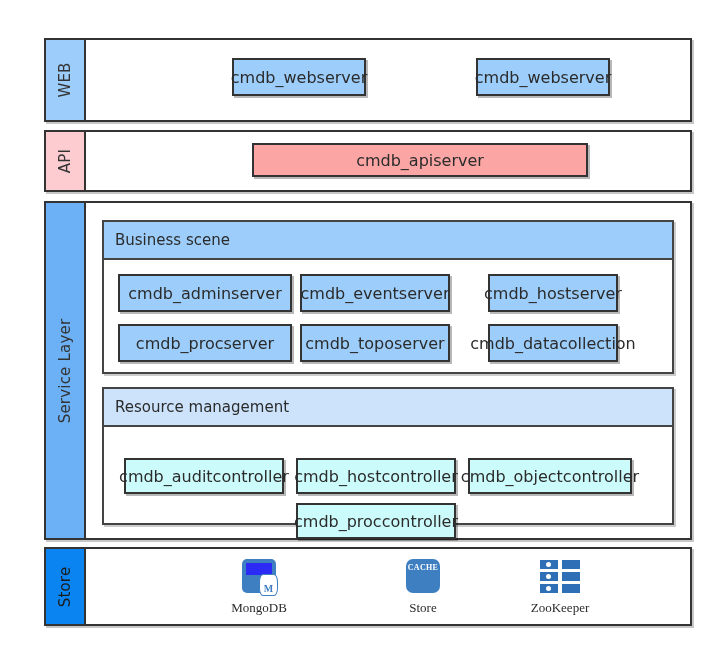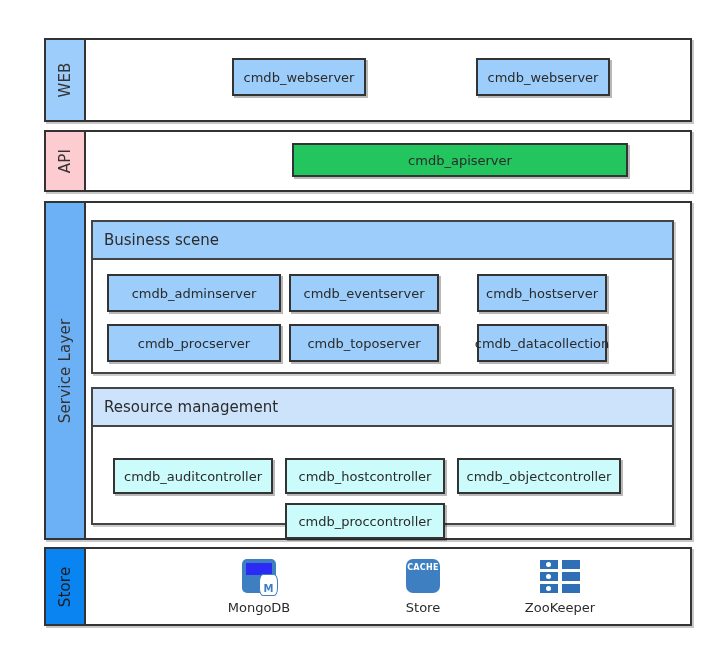--- a/index.html
+++ b/index.html
@@ -72,40 +72,40 @@
   #layer-store .layer-tab-label { color: #1c1c1c; }
 
   
   .node {
     position: absolute;
     box-sizing: border-box;
     border: 2px solid #333333;
     display: flex;
     align-items: center;
     justify-content: center;
-    font-size: 13px;
+    font-size: 16px;
     color: #2b2b2b;
     box-shadow: 2px 2px 0 rgba(0,0,0,0.28);
     white-space: nowrap;
   }
   .node.blue  { background: #9ccdfb; }
-  .node.pink  { background: #22c55e; margin-left: 40px; }
+  .node.pink  { background: #fca5a5; }
   .node.cyan  { background: #ccfbfb; margin-top: 17px; }
 
   
   #web-node-0 { left: 146px; top: 18px; width: 134px; height: 38px; }
   #web-node-1 { left: 390px; top: 18px; width: 134px; height: 38px; }
 
   
   #api-node-0 { left: 166px; top: 11px; width: 336px; height: 34px; }
 
   
   .group {
     position: absolute;
-    left: 5px;
+    left: 16px;
     right: 16px;
     box-sizing: border-box;
     border: 2px solid #444444;
     background: #ffffff;
     box-shadow: 2px 2px 0 rgba(0,0,0,0.20);
   }
   #group-business { top: 17px;  height: 154px; }
   #group-resource { top: 184px; height: 138px; }
 
   .group-header {
@@ -151,20 +151,21 @@
   
   .store-item {
     position: absolute;
     top: 8px;
     width: 120px;
     height: 62px;
     display: flex;
     flex-direction: column;
     align-items: center;
     justify-content: flex-start;
+    font-family: Liberation Serif, serif;
   }
   #store-item-0 { left: 113px; }
   #store-item-1 { left: 277px; }
   #store-item-2 { left: 414px; }
 
   .store-icon {
     width: 44px;
     height: 40px;
     position: relative;
   }

